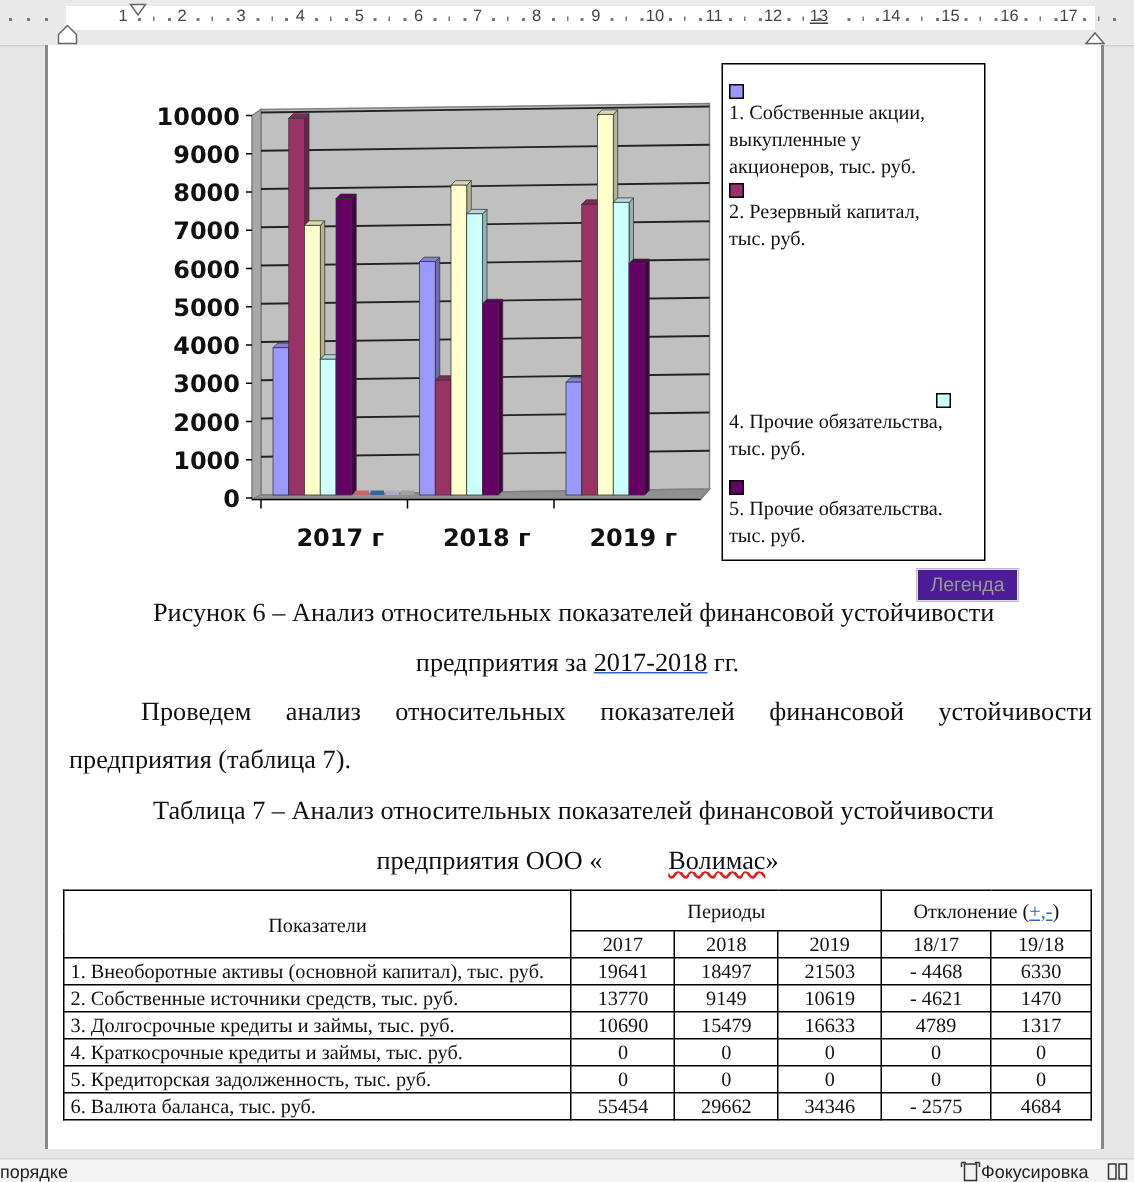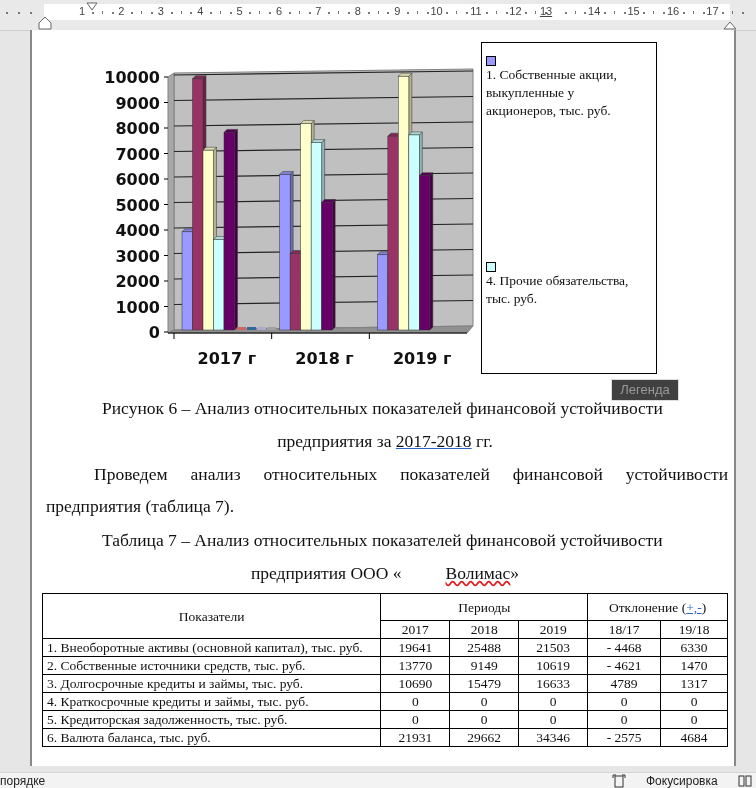--- a/index.html
+++ b/index.html
@@ -6,28 +6,28 @@
   body { width:756px; height:788px; overflow:hidden; background:#e6e6e6; position:relative; font-family:"Liberation Serif", serif; }
   .ruler { position:absolute; left:0; top:0; width:756px; height:30px; background:#e9e9e9; border-bottom:1px solid #d0d0d0; }
   .ruler-white { position:absolute; left:44px; top:4px; width:686px; height:16px; background:#fff; }
   .ruler-num { position:absolute; top:5px; font-family:"Liberation Sans", sans-serif; font-size:11px; color:#444; transform:translateX(-50%); }
   .ruler-tick { position:absolute; top:11px; width:1px; height:3px; background:#777; }
   .ruler-dot { position:absolute; top:12px; width:2px; height:2px; background:#777; }
   .indent-marker { position:absolute; width:0; height:0; }
   .page { position:absolute; left:30px; top:30px; width:702px; height:736px; background:#fff; border-left:2px solid #888; border-right:2px solid #888; }
   .statusbar { position:absolute; left:0; top:772px; width:756px; height:16px; background:#f3f3f3; border-top:1px solid #d6d6d6; font-family:"Liberation Sans", sans-serif; font-size:12px; color:#222; }
   .status-left { position:absolute; left:0; top:1px; }
-  .status-focus { position:absolute; left:612px; top:1px; display:flex; align-items:center; gap:20px; }
+  .status-focus { position:absolute; left:640px; top:1px; display:flex; align-items:center; gap:0; }
   .status-read { position:absolute; left:738px; top:1px; }
   .chart-svg { position:absolute; left:0; top:0; }
   .legend { position:absolute; left:481px; top:42px; width:174px; height:330px; border:1px solid #000; background:#fff; font-size:13.5px; line-height:18px; color:#111; }
   .legend-item { position:absolute; left:4px; display:flex;flex-direction:column; }
   .legend-swatch { width:8px; height:8px; border:1px solid #000; margin-top:5px; margin-right:4px; flex:0 0 auto; }
   .legend-text { width:152px; }
-  .tooltip { position:absolute; left:611px; top:379px; width:66px; height:20px; background:#404040; border:1px solid #ddd; font-family:"Liberation Sans", sans-serif; font-size:13px; color:#999; text-align:center; line-height:20px; }
+  .tooltip { position:absolute; left:611px; top:379px; width:66px; height:20px; background:#4c1d95; border:1px solid #ddd; font-family:"Liberation Sans", sans-serif; font-size:13px; color:#999; text-align:center; line-height:20px; }
   .para { position:absolute; font-size:17.5px; color:#111; }
   .center { text-align:center; }
   .underline-blue { text-decoration:underline; text-decoration-color:#2b64c8; }
   .wavy { text-decoration:underline wavy #e02020;margin-left:44px; }
   table.t7 { position:absolute; left:42px; top:593px; width:686px; border-collapse:collapse; font-size:13.5px; color:#111; }
   table.t7 td { border:1px solid #000; padding:0 4px; line-height:17px; }
   table.t7 td.num { text-align:center; }
   .dev-link { color:#2b64c8; text-decoration:underline; }
 </style>
 </head>
@@ -213,23 +213,31 @@
     <rect x="247" y="327" width="9" height="3" fill="#336699"></rect>
     <rect x="257" y="327" width="9" height="3" fill="#aaaacc"></rect>
     <rect x="267" y="327" width="9" height="3" fill="#a0a0a0"></rect>
   </svg>
 
 <div class="legend" id="legend">
     <div class="legend-item" style="top: 8px;">
       <span class="legend-swatch" style="background: rgb(153, 153, 255);"></span>
       <span class="legend-text">1. Собственные акции, выкупленные у акционеров, тыс. руб.</span>
     </div>
-    <div class="legend-item" style="top: 214px;">
+    <div class="legend-item" style="top: 74px;">
+      <span class="legend-swatch" style="background: rgb(153, 51, 102);"></span>
+      <span class="legend-text">2. Резервный капитал, тыс. руб.</span>
+    </div>
+    <div class="legend-item" style="top: 214px; align-items: flex-end;">
       <span class="legend-swatch" style="background: rgb(204, 255, 255);"></span>
       <span class="legend-text">4. Прочие обязательства, тыс. руб.</span>
+    </div>
+    <div class="legend-item" style="top: 272px;">
+      <span class="legend-swatch" style="background: rgb(102, 0, 102);"></span>
+      <span class="legend-text">5. Прочие обязательства. тыс. руб.</span>
     </div>
   </div>
 
 <div class="tooltip">Легенда</div>
 
 <div class="para" style="left:102px;top:398px;">Рисунок 6 – Анализ относительных показателей финансовой устойчивости</div>
 <div class="para center" style="left:42px;top:431px;width:686px;"><span>предприятия за </span><span class="underline-blue">2017-2018</span><span> гг.</span></div>
 
 <div class="para" style="left:94px;top:464px;width:634px;text-align:justify;text-align-last:justify;">Проведем анализ относительных показателей финансовой устойчивости</div>
 <div class="para" style="left:46px;top:496px;">предприятия (таблица 7).</div>
@@ -257,21 +265,21 @@
         <td class="num">2018</td>
         <td class="num">2019</td>
         <td class="num">18/17</td>
         <td class="num">19/18</td>
       </tr>
   </tbody>
     <tbody id="table-body">
       <tr>
         <td>1. Внеоборотные активы (основной капитал), тыс. руб.</td>
         <td class="num">19641</td>
-        <td class="num">25488</td>
+        <td class="num">18497</td>
         <td class="num">21503</td>
         <td class="num">- 4468</td>
         <td class="num">6330</td>
       </tr>
       <tr>
         <td>2. Собственные источники средств, тыс. руб.</td>
         <td class="num">13770</td>
         <td class="num">9149</td>
         <td class="num">10619</td>
         <td class="num">- 4621</td>
@@ -296,21 +304,21 @@
       <tr>
         <td>5. Кредиторская задолженность, тыс. руб.</td>
         <td class="num">0</td>
         <td class="num">0</td>
         <td class="num">0</td>
         <td class="num">0</td>
         <td class="num">0</td>
       </tr>
       <tr>
         <td>6. Валюта баланса, тыс. руб.</td>
-        <td class="num">21931</td>
+        <td class="num">55454</td>
         <td class="num">29662</td>
         <td class="num">34346</td>
         <td class="num">- 2575</td>
         <td class="num">4684</td>
       </tr>
     </tbody>
 </table>
 
 <div class="statusbar">
   <span class="status-left">порядке</span>

